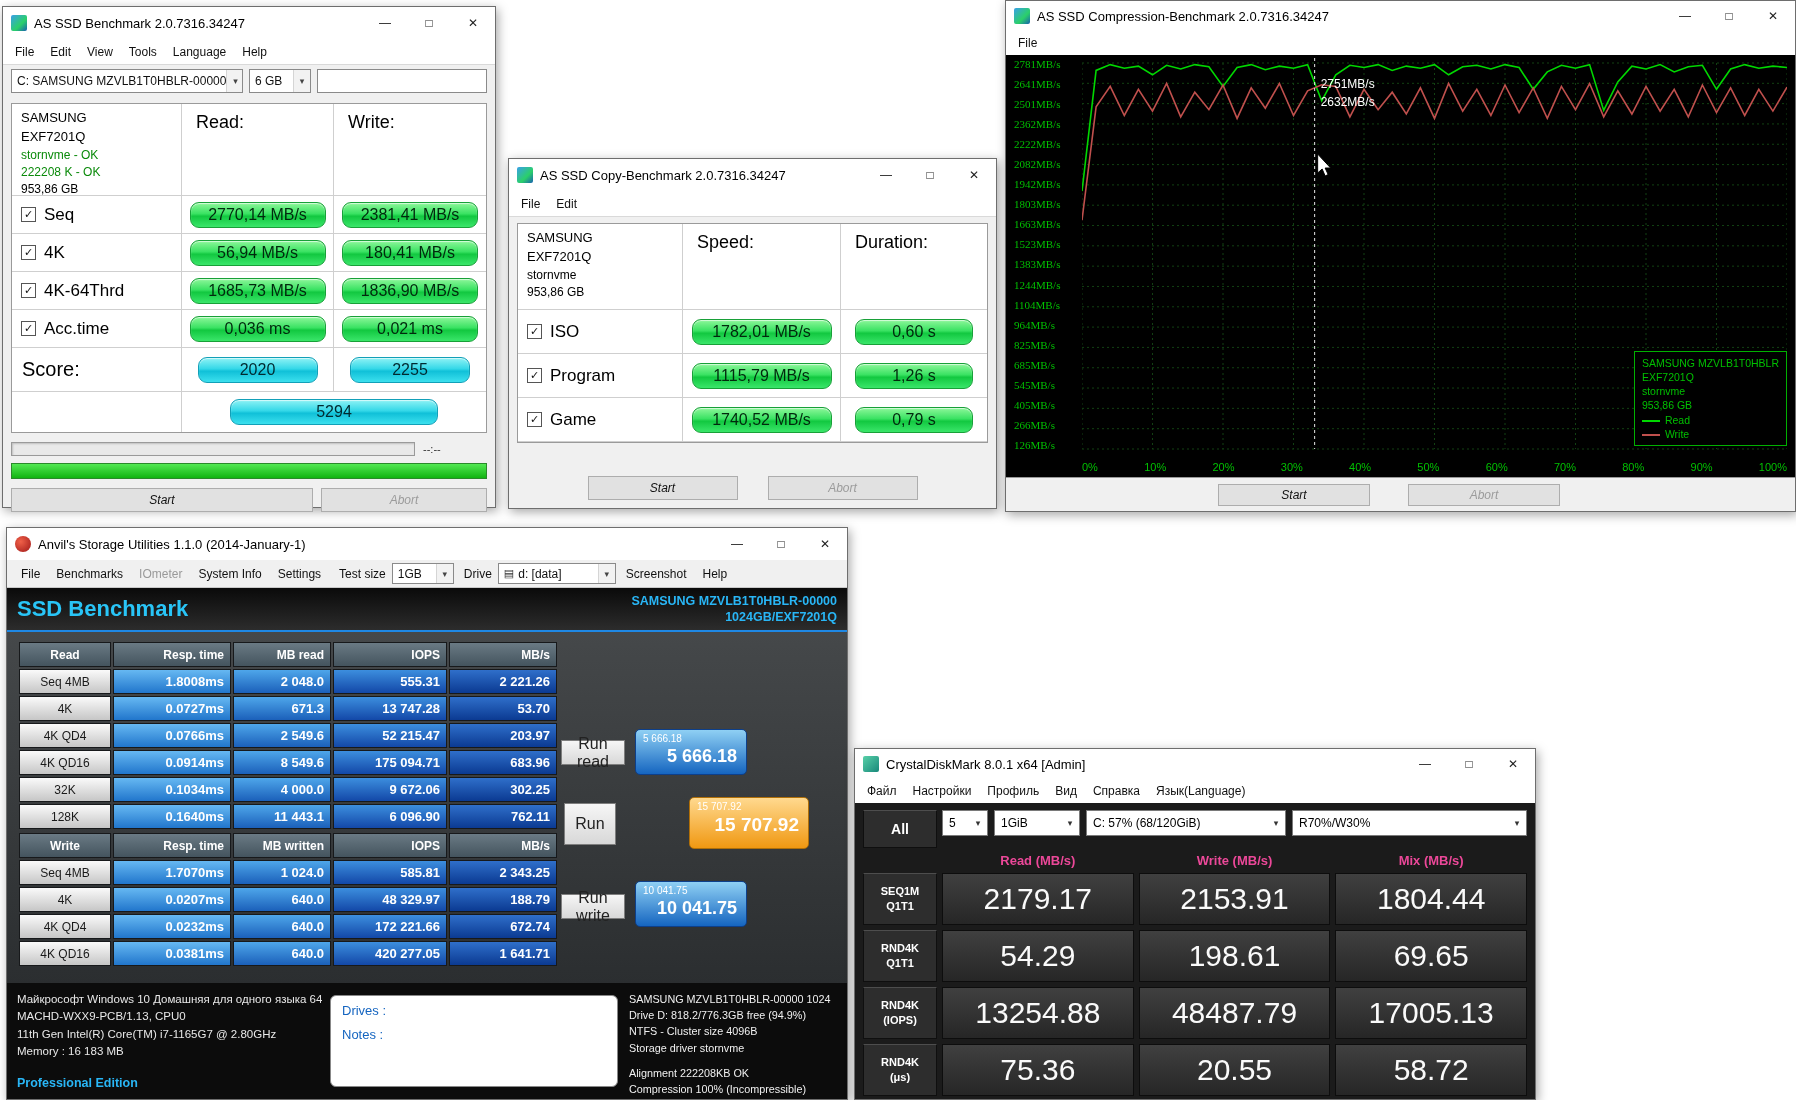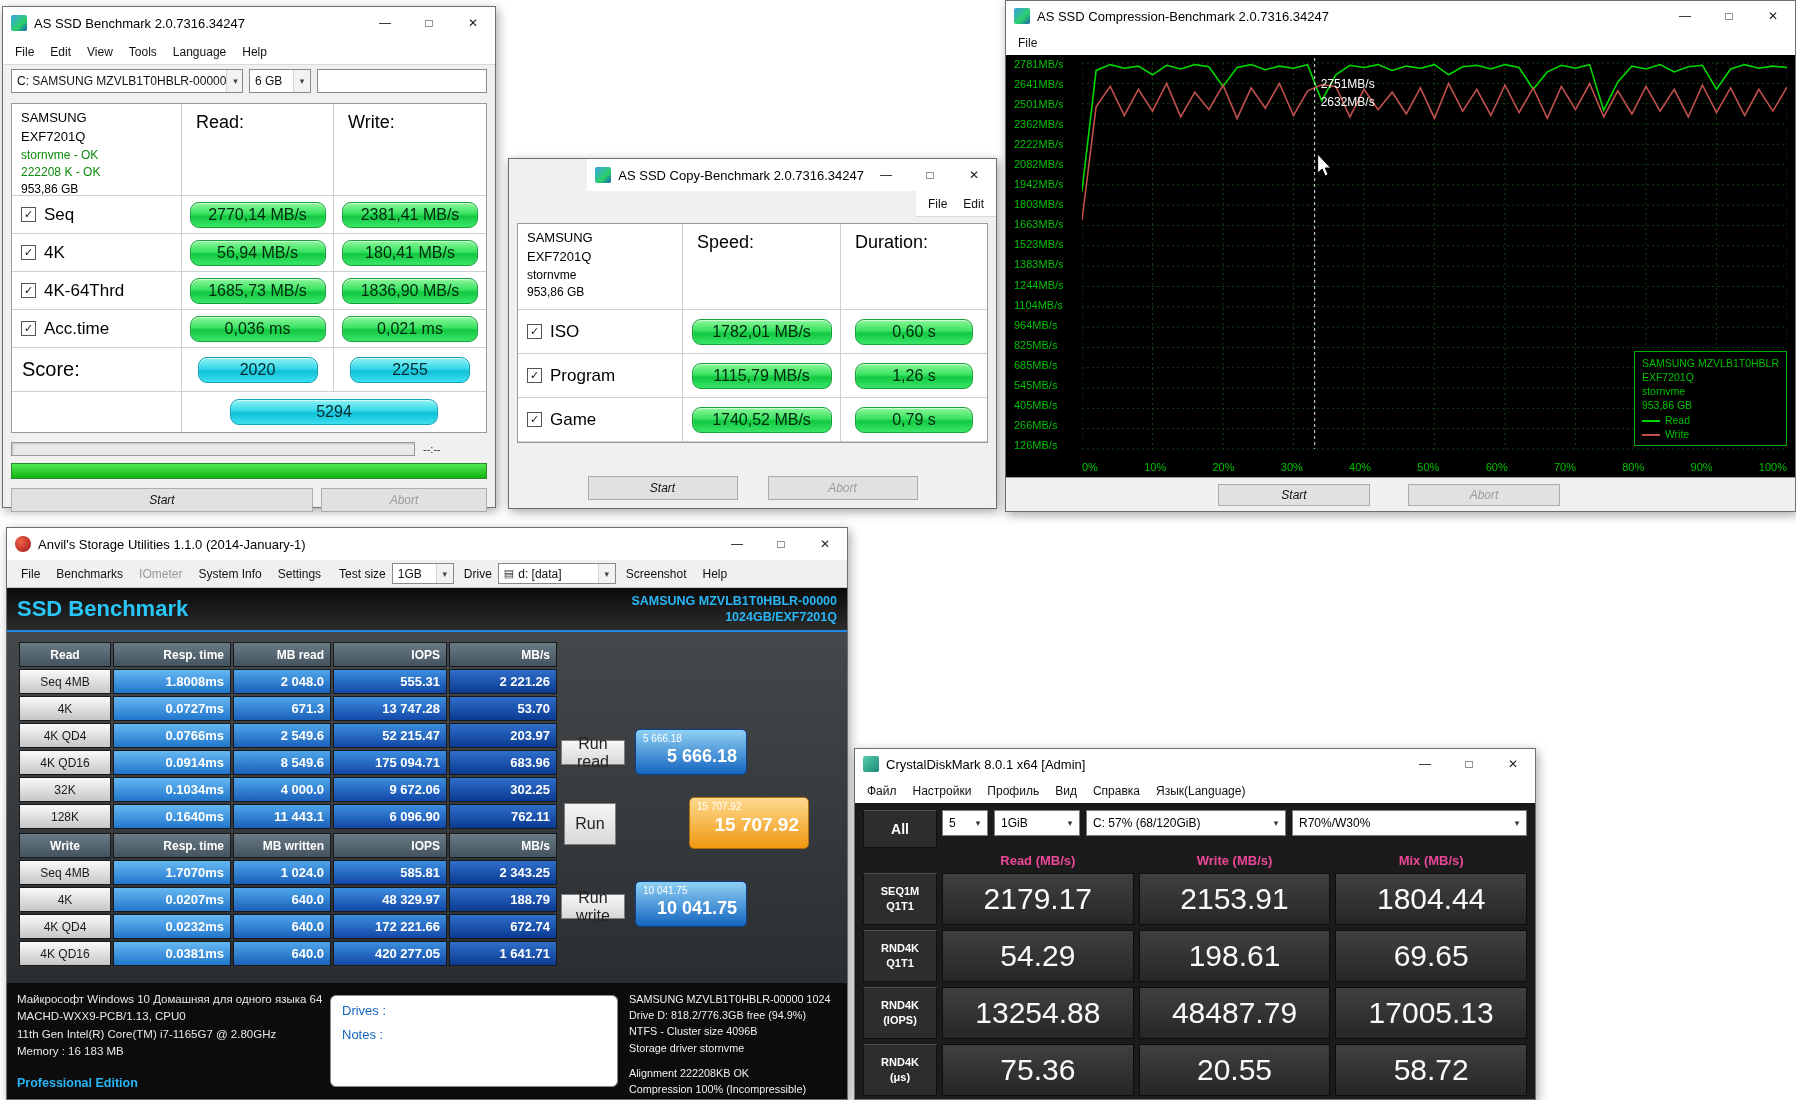--- a/index.html
+++ b/index.html
@@ -54,38 +54,38 @@
   .pill-cyan.total { min-width:208px; }
   .etarow { display:flex; align-items:center; margin-top:9px; }
   .minibar { flex:1; height:14px; background:#e9e9e9; border:1px solid #9a9a9a; box-shadow:inset 1px 1px 2px rgba(0,0,0,.18); }
   .eta { width:64px; margin-left:8px; font-size:11px; color:#333; }
   .bigbar { height:16px; margin-top:7px; background:linear-gradient(#52e852,#12b412); border:1px solid #2a8a2a; }
   .btnrow { display:flex; gap:8px; margin-top:9px; }
   .btnrow .start { flex:0 0 302px; }
   .btnrow .abort { flex:1; }
 
   
-  #w-copy { left:508px; top:158px; width:489px; height:351px;align-items:flex-end; }
+  #w-copy { left:508px; top:158px; width:489px; height:351px; }
   .copy-body { padding:6px 8px 8px 8px; display:flex; flex-direction:column; flex:1; }
   #w-copy .c-label { width:165px; }
   #w-copy .c-speed { width:158px; display:flex; align-items:center; justify-content:center; }
   #w-copy .c-dur { width:146px; display:flex; align-items:center; justify-content:center; }
   .copy-inforow .c-label, .copy-inforow .c-speed, .copy-inforow .c-dur { height:86px; }
   .row42 > div { height:44px; }
   #w-copy .pill-green.speed { min-width:140px; }
   #w-copy .pill-green.dur { min-width:118px; }
   .copy-btnrow { display:flex; justify-content:center; gap:30px; margin-top:auto; }
   .copy-btnrow .btn { width:150px; }
 
   
   #w-comp { left:1005px; top:0px; width:791px; height:512px; background:#000; }
   #w-comp .titlebar { height:30px; }
   #w-comp .menubar { height:24px; border-bottom:none; }
   .comp-chartwrap { flex:1; background:#000; position:relative; display:flex; min-height:0; }
-  .comp-ylabels { width:76px; display:flex; flex-direction:column; justify-content:space-between; padding:4px 2px 6px 8px; flex:0 0 auto; }
+  .comp-ylabels { width:76px; display:flex; flex-direction:column; justify-content:space-between; padding:4px 2px 6px 8px; flex:0 0 auto;font-family:Liberation Serif, serif; }
   .ytick { color:#00c000; font-size:11px; line-height:1; white-space:nowrap; }
   .comp-plotarea { flex:1; padding:3px 8px 2px 0; min-width:0; }
   #comp-svg { width:100%; height:100%; display:block; }
   #comp-svg .grid { stroke:#124012; stroke-width:1; stroke-dasharray:2 3; }
   #comp-svg .cursorline { stroke:#e8e8e8; stroke-width:1; stroke-dasharray:3 3; }
   #comp-svg .tip { fill:#fff; font-size:12px; font-family:"Liberation Sans", sans-serif; }
   #comp-svg .mousecursor { fill:#fff; stroke:#000; stroke-width:1; }
   .comp-legend { position:absolute; right:8px; bottom:11px; border:1px solid #00b000; background:#000; padding:4px 7px; font-size:10.5px; color:#00c000; line-height:1.35; }
   .sw { display:inline-block; width:18px; height:2px; vertical-align:middle; margin-right:5px; }
   .sw-read { background:#00d800; }

